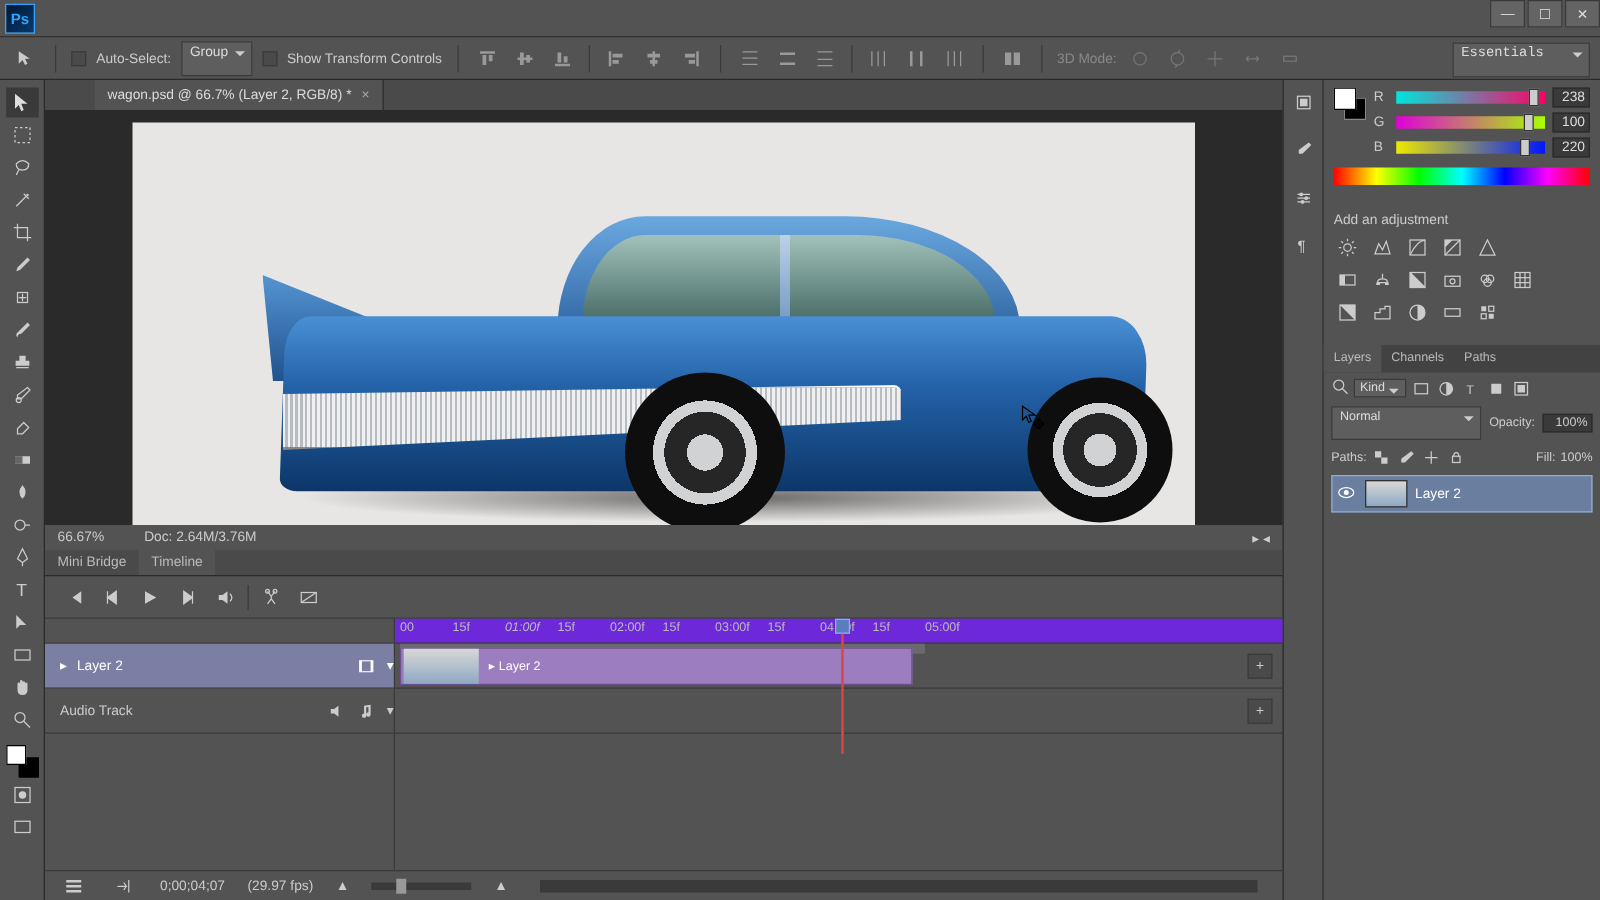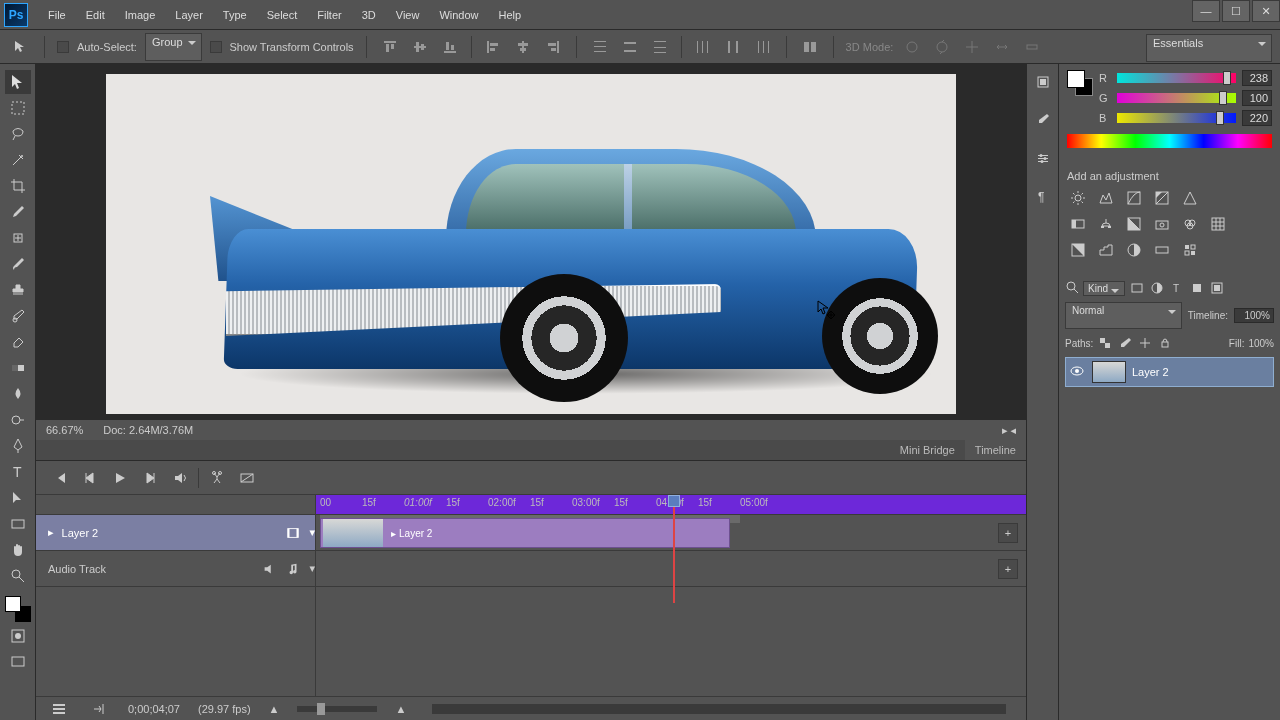--- a/index.html
+++ b/index.html
@@ -10,21 +10,21 @@
 .win-controls { position: absolute; right: 0; top: 0; display: flex; }
 .win-btn { width: 28px; height: 22px; background: #646464; border: 1px solid #3a3a3a; display: flex; align-items: center; justify-content: center; color: #ddd; margin-left: 2px; }
 .optionsbar { height: 34px; background: #535353; display: flex; align-items: center; padding: 0 10px; gap: 8px; border-bottom: 1px solid #2a2a2a; position: relative; }
 .optionsbar .sep { width: 1px; height: 22px; background: #3a3a3a; margin: 0 4px; }
 .checkbox { width: 12px; height: 12px; border: 1px solid #3a3a3a; background: #4a4a4a; }
 .optionsbar .lbl { color: #ccc; }
 .dropdown { background: #5e5e5e; border: 1px solid #3a3a3a; padding: 2px 18px 12px 6px; color: #ddd; position: relative; }
 .dropdown::after { content: ""; position: absolute; right: 5px; top: 7px; border: 4px solid transparent; border-top-color: #ccc; }
 .icon-btn { width: 22px; height: 22px; display: flex; align-items: center; justify-content: center; color: #999; border: 1px solid transparent; }
 .icon-btn svg { width: 16px; height: 16px; }
-.workspace-sel { position: absolute; right: 8px; top: 4px; width: 126px; }
+.workspace-sel { position: absolute; right: 8px; top: 4px; width: 110px; font-family: Liberation Mono, monospace; }
 .main { display: flex; height: calc(720px - 64px); }
 .left-tools { width: 36px; background: #535353; border-right: 1px solid #2a2a2a; padding-top: 6px; display: flex; flex-direction: column; align-items: center; gap: 2px; }
 .tool { width: 26px; height: 24px; display: flex; align-items: center; justify-content: center; color: #ccc; }
 .tool.active { background: #3a3a3a; }
 .tool svg { width: 18px; height: 18px; }
 .fgbg { width: 26px; height: 26px; position: relative; margin-top: 6px; }
 .fgbg .fg, .fgbg .bg { position: absolute; width: 16px; height: 16px; border: 1px solid #000; }
 .fgbg .fg { background: #fff; top: 0; left: 0; z-index: 2; }
 .fgbg .bg { background: #000; bottom: 0; right: 0; }
 .center { flex: 1; display: flex; flex-direction: column; background: #2a2a2a; }
@@ -40,22 +40,22 @@
 .windows { position: absolute; left: 320px; top: 50px; width: 330px; height: 80px; background: linear-gradient(180deg,#a0c2bb,#3a5e58); border-radius: 50px 110px 6px 6px / 70px 70px 6px 6px; }
 .pillar { position: absolute; top: 50px; width: 8px; height: 80px; background: linear-gradient(180deg,#bcd1e6,#6b93bd); }
 .pillar.p1 { left: 478px; }
 .chrome-strip { position: absolute; left: 80px; top: 170px; width: 495px; height: 52px; background: repeating-linear-gradient(90deg,#eef0f2 0,#eef0f2 2px,#b8bcc0 2px,#b8bcc0 4px); border-radius: 0 6px 40px 0 / 0 6px 26px 0; clip-path: polygon(0 14%, 100% 0, 100% 54%, 0 100%); border-top: 2px solid #fff; border-bottom: 2px solid #888; }
 .fin { position: absolute; left: 64px; top: 82px; width: 140px; height: 85px; background: linear-gradient(180deg,#5494d2,#20528c); clip-path: polygon(0 0, 100% 66%, 100% 100%, 6% 100%); }
 .wheel { position: absolute; width: 128px; height: 128px; border-radius: 50%; background: radial-gradient(circle,#d0d2d4 0 16%,#262626 16% 36%,#d0d2d4 36% 46%,#0e0e0e 46% 100%); bottom: 2px; }
 .wheel.w1 { left: 354px; }
 .wheel.w2 { left: 676px; width: 116px; height: 116px; bottom: 10px; }
 .cursor-icon { position: absolute; left: 710px; top: 225px; width: 22px; height: 22px; }
 .cursor-icon svg { width: 22px; height: 22px; }
-.status { height: 20px; background: #535353; display: flex; align-items: center; padding: 0 10px; gap: 20px; color: #ccc; }
-.bottom-tabs { height: 20px; background: #4a4a4a; display: flex; align-items: center; justify-content: flex-end; }
+.status { height: 20px; background: #535353; display: flex; align-items: center; padding: 0 10px; gap: 32px; color: #ccc; }
+.bottom-tabs { height: 20px; background: #4a4a4a; display: flex; align-items: center; }
 .btab { padding: 0 10px; height: 20px; line-height: 20px; color: #bbb; }
 .btab.active { background: #535353; }
 .timeline { height: 260px; background: #535353; border-top: 1px solid #2a2a2a; display: flex; flex-direction: column; }
 .tl-controls { height: 34px; display: flex; align-items: center; gap: 6px; padding: 0 12px; border-bottom: 1px solid #3a3a3a; }
 .tl-controls .icon-btn { width: 24px; height: 24px; color: #ccc; }
 .tl-body { flex: 1; display: flex; }
 .tl-left { width: 280px; border-right: 1px solid #3a3a3a; }
 .tl-right { flex: 1; position: relative; }
 .ruler { height: 20px; background: #6d28d9; border-bottom: 1px solid #3a3a3a; position: relative; color: #bbb; font-size: 10px; }
 .ruler .tick { position: absolute; top: 2px; }
@@ -107,33 +107,20 @@
 .layer-item .eye { width: 16px; }
 .layer-item .thumb { width: 34px; height: 22px; background: linear-gradient(180deg,#d8d8d6,#8ea9c4); border: 1px solid #333; }
 .layer-item .name { color: #fff; }
 .plus-btn { width: 20px; height: 20px; display: flex; align-items: center; justify-content: center; color: #ccc; border: 1px solid #3a3a3a; background: #4a4a4a; position: absolute; right: 8px; }
 </style>
 </head>
 <body>
 
 <div class="menubar">
   <div class="ps-logo">Ps</div>
-  <div id="menu-items" style="display: flex;">
-      <div class="mitem">File</div>
-      <div class="mitem">Edit</div>
-      <div class="mitem">Image</div>
-      <div class="mitem">Layer</div>
-      <div class="mitem">Type</div>
-      <div class="mitem">Select</div>
-      <div class="mitem">Filter</div>
-      <div class="mitem">3D</div>
-      <div class="mitem">View</div>
-      <div class="mitem">Window</div>
-      <div class="mitem">Help</div>
-    </div>
   <div class="win-controls">
     <div class="win-btn">—</div>
     <div class="win-btn">☐</div>
     <div class="win-btn">✕</div>
   </div>
 </div>
 
 <div class="optionsbar">
   <div class="icon-btn">
       <svg viewBox="0 0 16 16">
@@ -390,20 +377,26 @@
         </svg>
       </div>
     <div class="tool">
         <svg viewBox="0 0 18 18">
           <rect x="3" y="4" width="12" height="9" fill="none" stroke="#ccc"></rect>
         </svg>
       </div>
   </div>
 
   <div class="center">
+    <div class="doc-tabs">
+      <div class="doc-tab">
+        <span>wagon.psd @ 66.7% (Layer 2, RGB/8) *</span>
+        <span class="close-x">×</span>
+      </div>
+    </div>
     <div class="canvas-area">
       <div class="canvas">
         <div class="car">
           <div class="shadow"></div>
           <div class="fin"></div>
           <div class="cabin"></div>
           <div class="windows"></div>
           <div class="pillar p1"></div>
           <div class="body-main"></div>
           <div class="chrome-strip"></div>
@@ -730,20 +723,25 @@
                 <rect x="3" y="3" width="4" height="4" fill="#ccc"></rect>
                 <rect x="9" y="3" width="4" height="4" fill="none" stroke="#ccc"></rect>
                 <rect x="3" y="9" width="4" height="4" fill="none" stroke="#ccc"></rect>
                 <rect x="9" y="9" width="4" height="4" fill="#ccc"></rect>
               </svg>
             </div>
         </div>
       </div>
     </div>
     <div class="panel" style="flex:1;display:flex;flex-direction:column">
+      <div class="panel-tabs">
+        <div class="ptab active">Layers</div>
+        <div class="ptab">Channels</div>
+        <div class="ptab">Paths</div>
+      </div>
       <div class="layers-panel">
         <div class="layer-filters">
           <span><svg width="14" height="14" viewBox="0 0 14 14">
                 <circle cx="6" cy="6" r="4" fill="none" stroke="#ccc"></circle>
                 <path d="M9 9 L13 13" stroke="#ccc"></path>
               </svg></span>
           <div class="dropdown">Kind</div>
           <div class="icon-btn" style="width:16px;height:16px">
               <svg viewBox="0 0 14 14">
                 <rect x="2" y="3" width="10" height="8" fill="none" stroke="#ccc"></rect>
@@ -767,21 +765,21 @@
             </div>
           <div class="icon-btn" style="width:16px;height:16px">
               <svg viewBox="0 0 14 14">
                 <rect x="2" y="2" width="10" height="10" fill="none" stroke="#ccc"></rect>
                 <rect x="4" y="4" width="6" height="6" fill="#ccc"></rect>
               </svg>
             </div>
         </div>
         <div class="layer-row-ctrl">
           <div class="dropdown">Normal</div>
-          <span>Timeline:</span>
+          <span>Opacity:</span>
           <span class="val">100%</span>
         </div>
         <div class="lock-row">
           <span>Paths:</span>
           <div class="icon-btn" style="width:16px;height:16px">
               <svg viewBox="0 0 14 14">
                 <rect x="2" y="2" width="5" height="5" fill="#ccc"></rect>
                 <rect x="7" y="7" width="5" height="5" fill="#ccc"></rect>
               </svg>
             </div>

